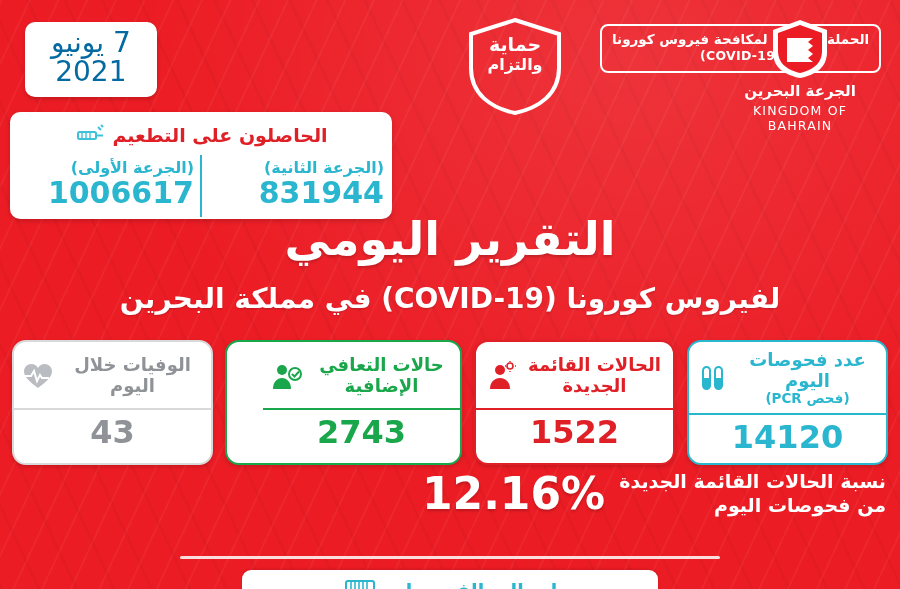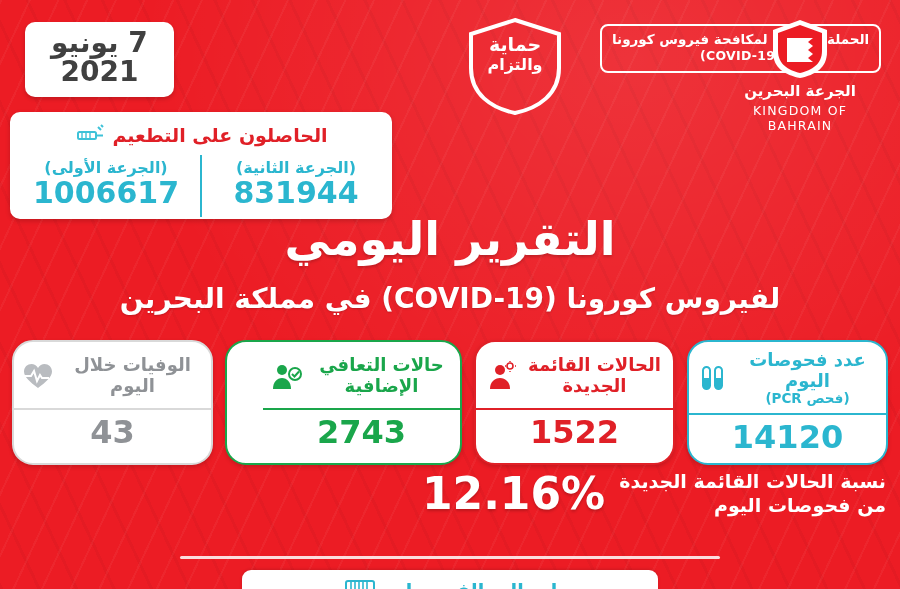--- a/index.html
+++ b/index.html
@@ -21,21 +21,21 @@
     position:absolute;inset:0;
     background:radial-gradient(ellipse at 70% 10%, rgba(255,255,255,0.10), rgba(255,255,255,0) 55%);
     pointer-events:none;
   }
 
   
   .date-badge{
     position:absolute;left:25px;top:22px;
     background:#fff;border-radius:10px;
     padding:6px 26px 10px;
-    color:#404040;font-weight:bold;font-size:28px;
+    color:#0369a1;font-weight:normal;font-size:28px;
     line-height:1.05;text-align:center;
     box-shadow:0 2px 4px rgba(0,0,0,.18);
   }
   .date-badge .d1{display:block;}
 
   .campaign-logo{
     position:absolute;left:455px;top:16px;
     width:120px;height:100px;
     color:#fff;text-align:center;
   }
@@ -74,21 +74,21 @@
     overflow:hidden;
   }
   .vacc-head{
     display:flex;align-items:center;justify-content:center;gap:4px;
     padding:7px 10px 6px;
     color:#e02027;font-weight:bold;font-size:19px;
   }
   .vacc-head .ic{width:34px;height:28px;color:#3ec2d8;flex:none;}
   .vacc-body{display:flex;}
   .vcell{
-    flex:1;text-align:center;padding:3px 6px 8px;
+    flex:1;padding:3px 6px 8px;
   }
   .vcell+.vcell{border-right:2px solid #2bb6cf;}
   .vcell .lab{color:#2bb6cf;font-size:16px;font-weight:bold;}
   .vcell .num{color:#2bb6cf;font-size:30px;font-weight:bold;line-height:1.05;}
 
   
   .title-main{
     position:absolute;top:212px;left:0;right:0;
     text-align:center;color:#fff;font-weight:bold;
     font-size:46px;letter-spacing:-1px;
@@ -100,21 +100,21 @@
     font-size:28px;
     text-shadow:0 1px 2px rgba(0,0,0,.18);
   }
 
   
   .cards{
     position:absolute;top:340px;left:12px;right:12px;
     display:flex;gap:12px;align-items:stretch;
   }
   .card{
-    flex:1;background:#fff;border-radius:21px;overflow:hidden;
+    flex:1;background:#fff;border-radius:14px;overflow:hidden;
     border:2px solid #f9a8d4;
     box-shadow:0 2px 4px rgba(0,0,0,.16);
     display:flex;flex-direction:column;
   }
   .card .top{
     display:flex;align-items:center;justify-content:center;gap:8px;
     padding:8px 8px 6px;min-height:52px;
   }
   .card .top .lbl{font-weight:bold;font-size:18px;line-height:1.15;text-align:center;}
   .card .top .sub{display:block;font-size:13.5px;font-weight:bold;}

